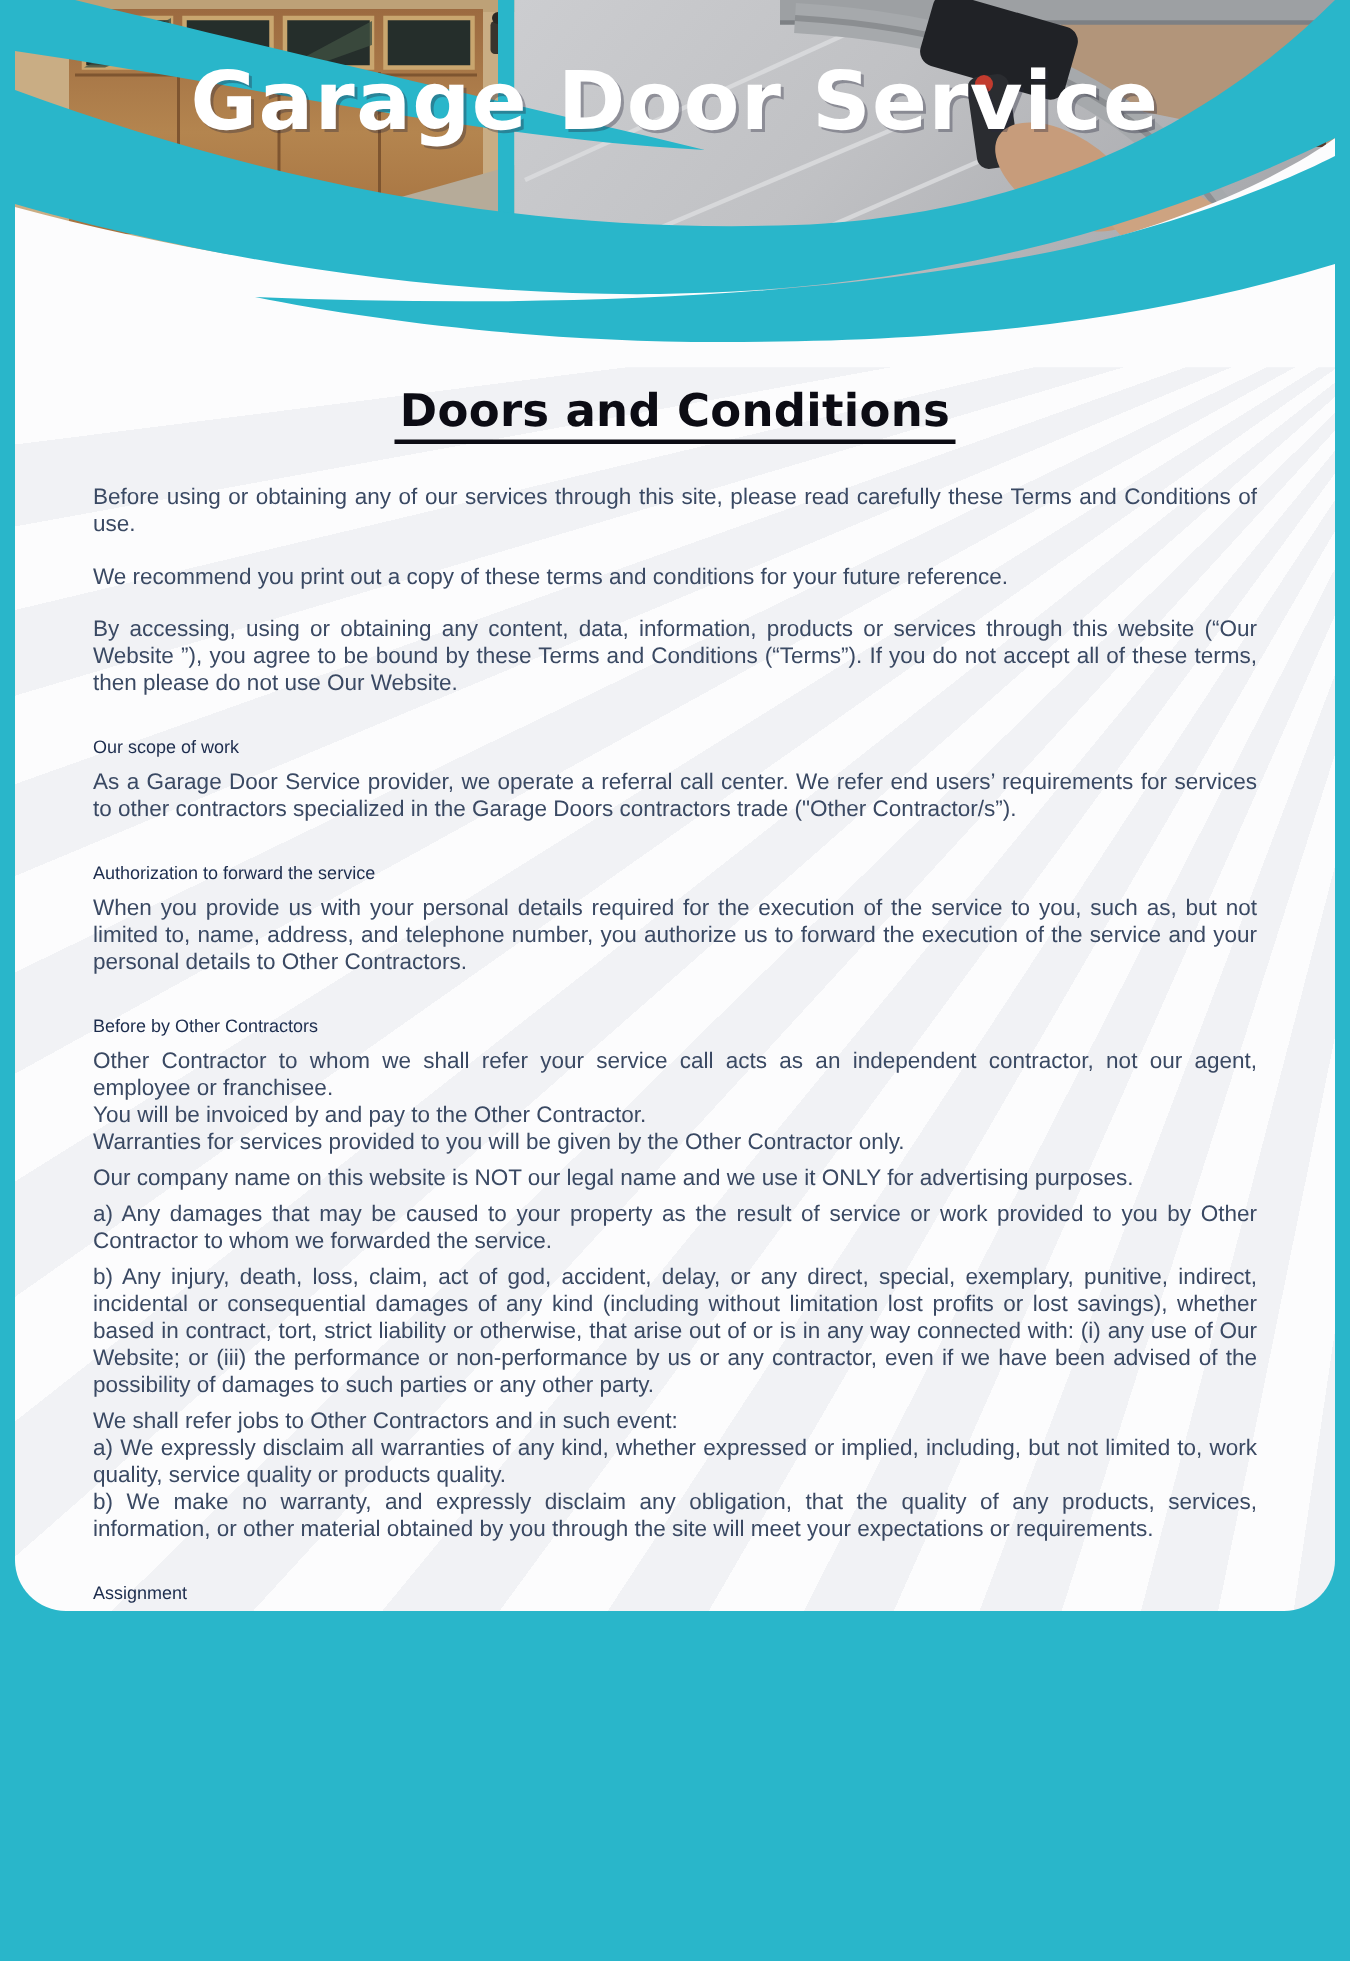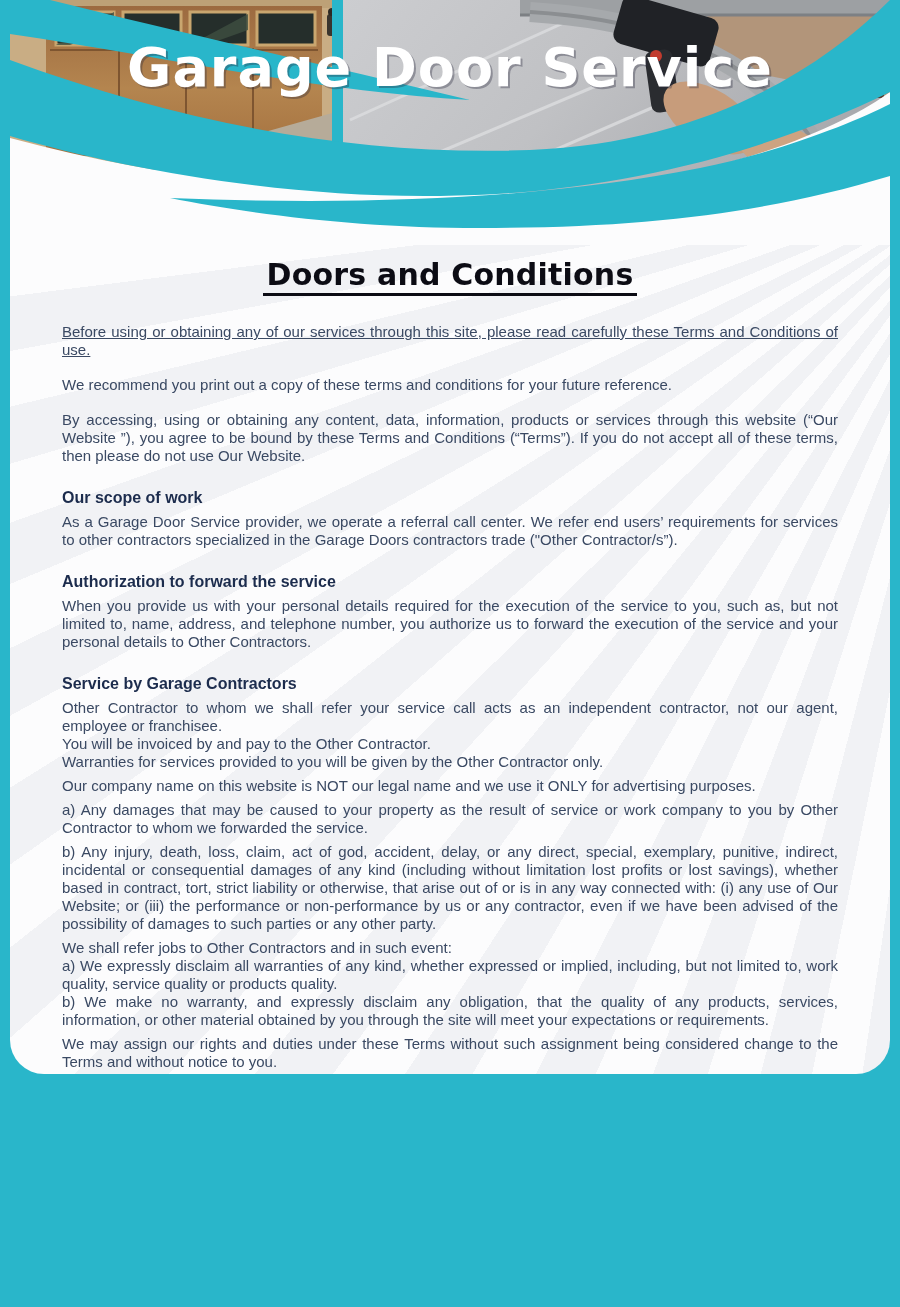--- a/index.html
+++ b/index.html
@@ -37,24 +37,24 @@
     padding:0 4px 1px 4px;
   }
   p{
     font-size:15px;
     line-height:18px;
     color:#3a4963;
     text-align:justify;
     margin:17px 0 0 0;
     white-space:pre-line;
   }
-  p.first{margin-top:27px;text-decoration:underline;}
+  p.first{margin-top:27px;}
   h2{
-    font-size:16px;
-    font-weight:bold;
+    font-size:12px;
+    font-weight:normal;
     color:#1c2c4d;
     margin:24px 0 0 0;
     line-height:18px;
   }
   section > p{margin-top:6px;}
   section > p + p{}
   .hero-title{
     font-family:"DejaVu Sans", sans-serif;
     font-weight:bold;
     letter-spacing:1px;
@@ -165,38 +165,39 @@
       <h2>Our scope of work</h2>
       <p>As a Garage Door Service provider, we operate a referral call center. We refer end users’ requirements for services to other contractors specialized in the Garage Doors contractors trade ("Other Contractor/s”).</p>
     </section>
 
     <section>
       <h2>Authorization to forward the service</h2>
       <p>When you provide us with your personal details required for the execution of the service to you, such as, but not limited to, name, address, and telephone number, you authorize us to forward the execution of the service and your personal details to Other Contractors.</p>
     </section>
 
     <section>
-      <h2>Service by Garage Contractors</h2>
+      <h2>Before by Other Contractors</h2>
       <p>Other Contractor to whom we shall refer your service call acts as an independent contractor, not our agent, employee or franchisee.
 You will be invoiced by and pay to the Other Contractor.
 Warranties for services provided to you will be given by the Other Contractor only.</p>
       <p>Our company name on this website is NOT our legal name and we use it ONLY for advertising purposes.</p>
     </section>
 
     <section>
-      <p>a) Any damages that may be caused to your property as the result of service or work company to you by Other Contractor to whom we forwarded the service.</p>
+      <p>a) Any damages that may be caused to your property as the result of service or work provided to you by Other Contractor to whom we forwarded the service.</p>
       <p>b) Any injury, death, loss, claim, act of god, accident, delay, or any direct, special, exemplary, punitive, indirect, incidental or consequential damages of any kind (including without limitation lost profits or lost savings), whether based in contract, tort, strict liability or otherwise, that arise out of or is in any way connected with: (i) any use of Our Website; or (iii) the performance or non-performance by us or any contractor, even if we have been advised of the possibility of damages to such parties or any other party.</p>
     </section>
 
     <section>
       <p>We shall refer jobs to Other Contractors and in such event:
 a) We expressly disclaim all warranties of any kind, whether expressed or implied, including, but not limited to, work quality, service quality or products quality.
 b) We make no warranty, and expressly disclaim any obligation, that the quality of any products, services, information, or other material obtained by you through the site will meet your expectations or requirements.</p>
     </section>
 
     <section>
+      <h2>Assignment</h2>
       <p>We may assign our rights and duties under these Terms without such assignment being considered change to the Terms and without notice to you.</p>
     </section>
 
   </div>
 </div>
 
 <div style="height:49px;"></div>
 
 </body></html>

